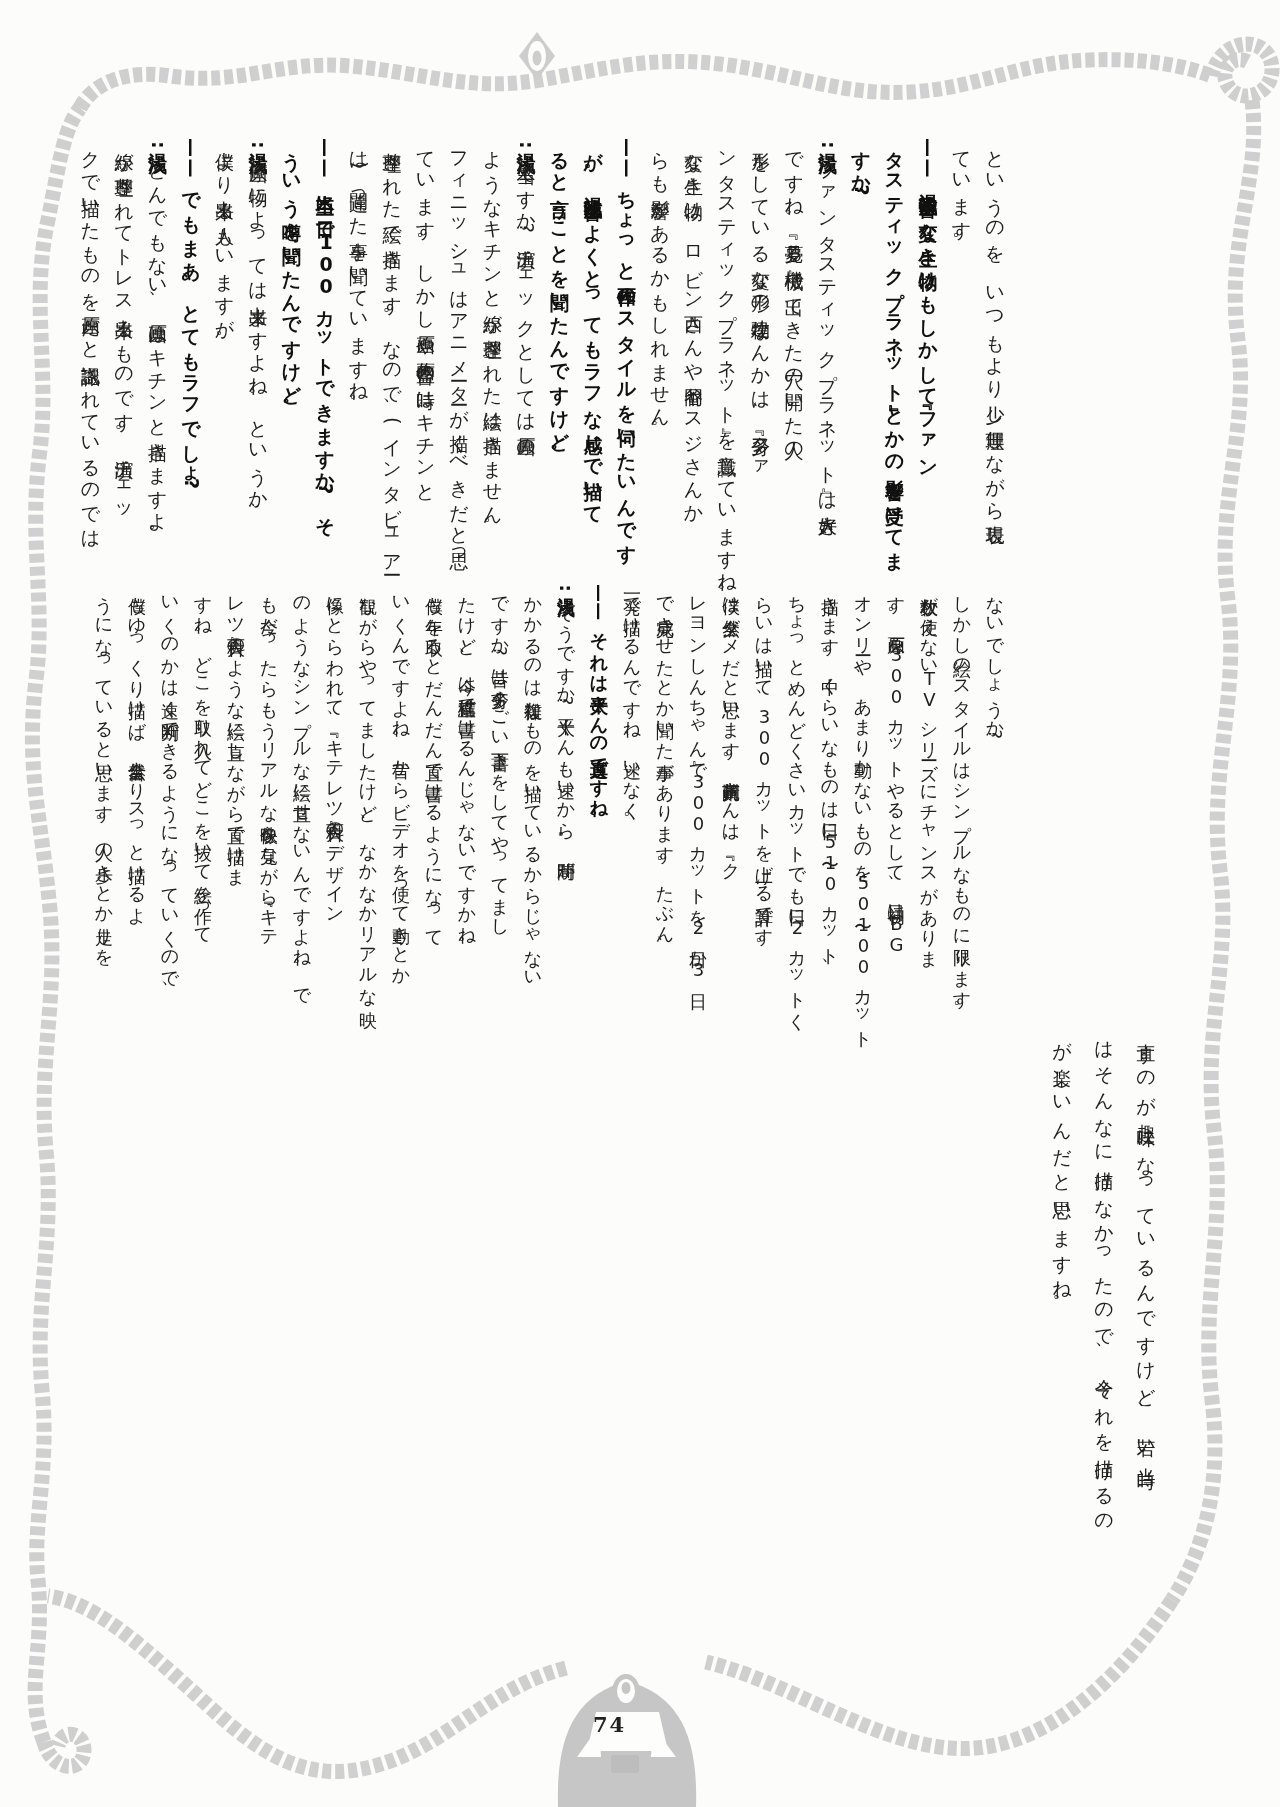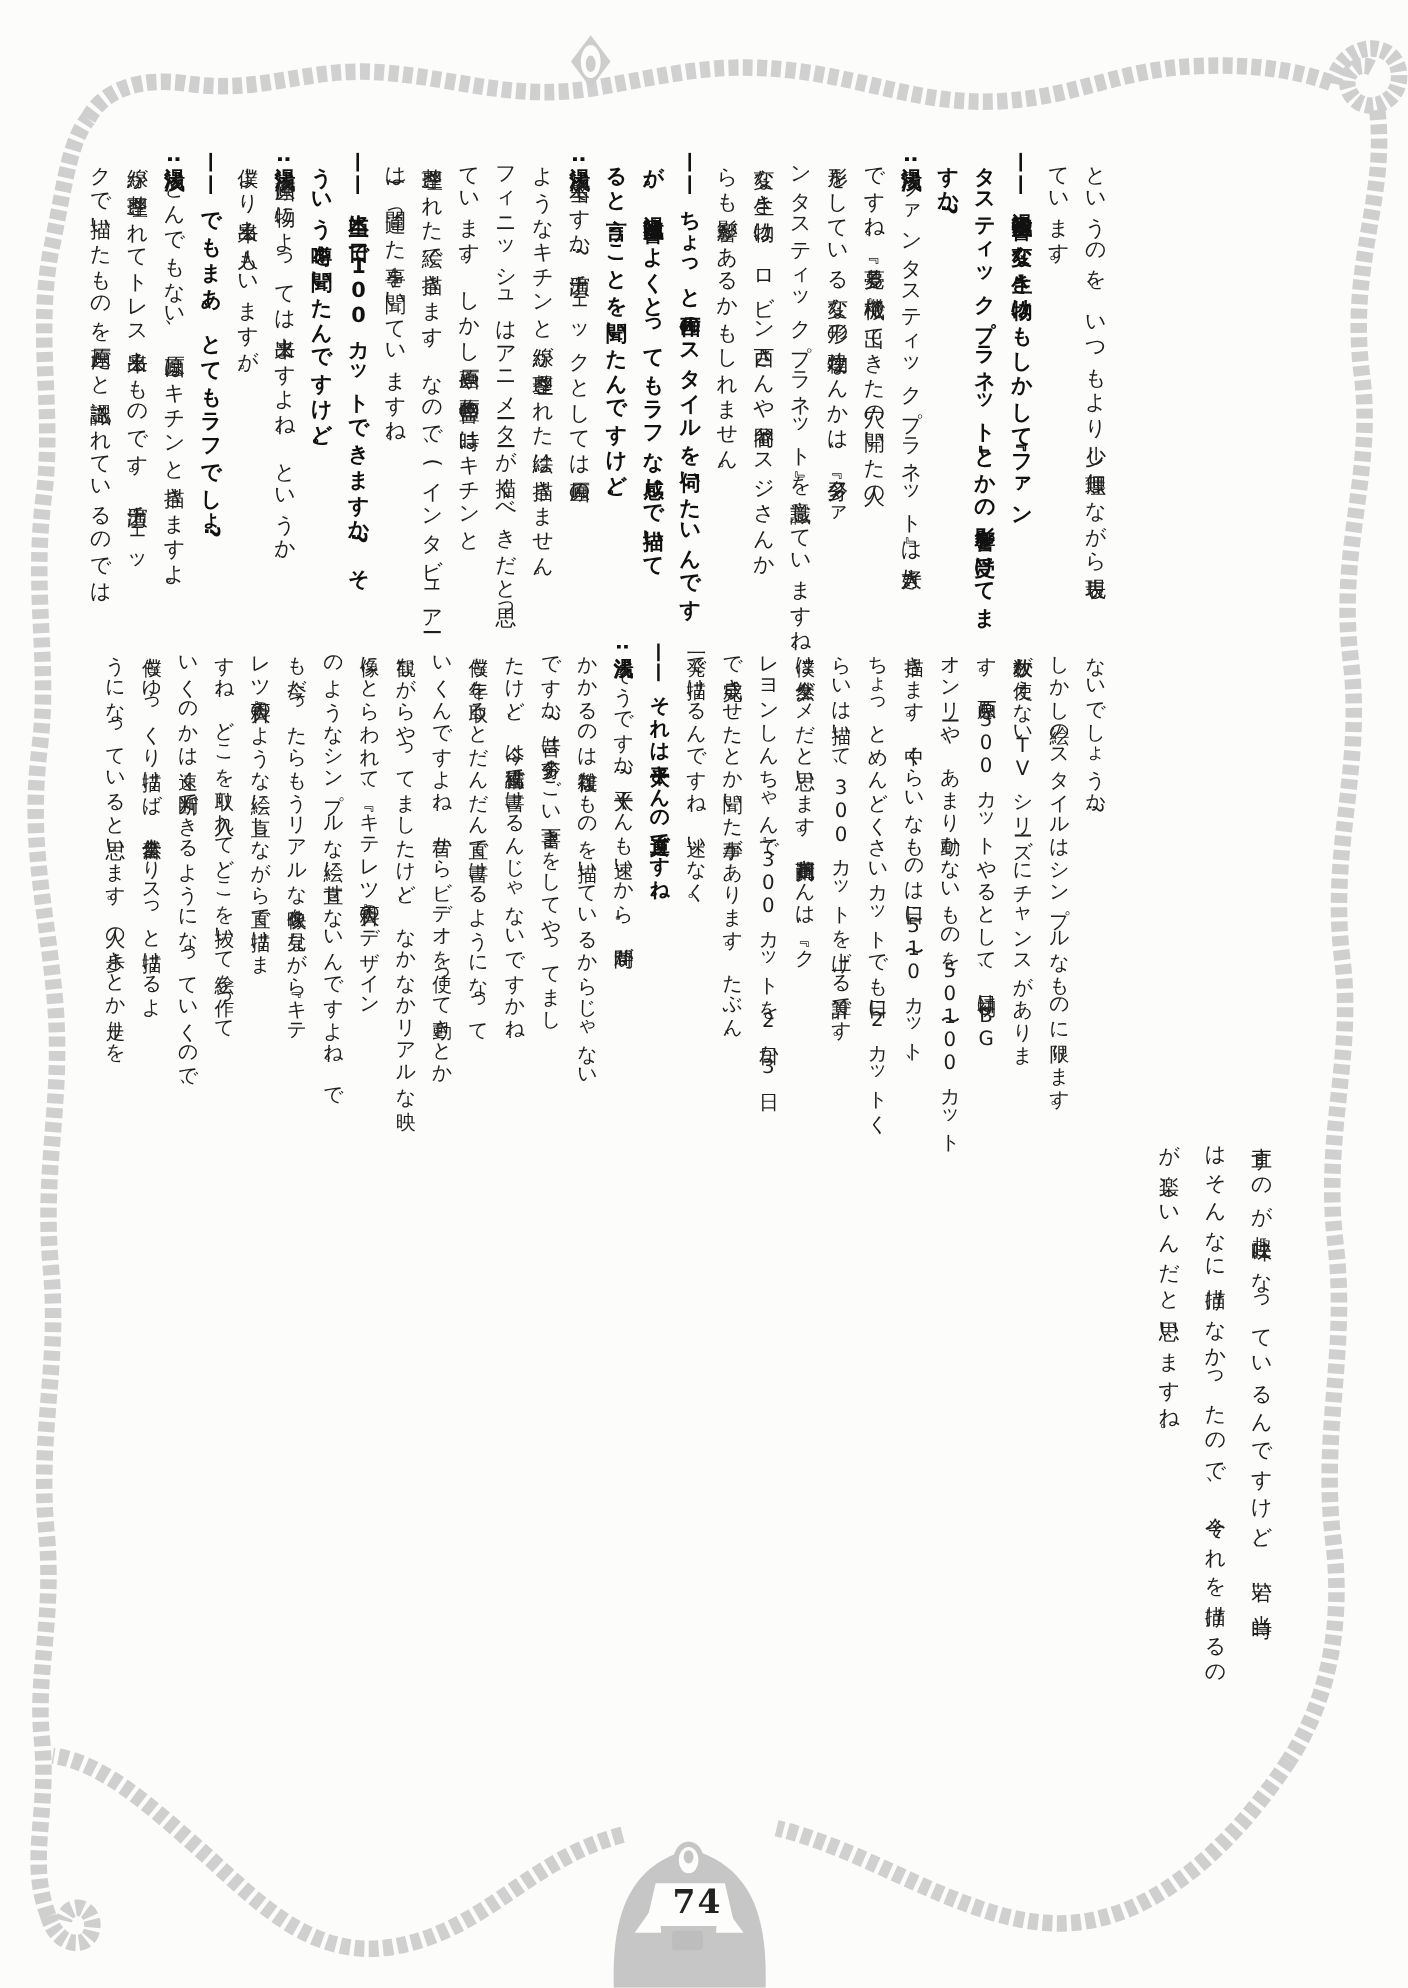--- a/index.html
+++ b/index.html
@@ -11,22 +11,22 @@
            color:var(--ink,#1f1f1f); font-family:"DejaVu Sans",sans-serif; }
   .vtext .col { white-space:nowrap; }
   .block1 { top:138px; right:268px; height:470px; font-size:19px; letter-spacing:1.5px; }
   .block1 .col { line-height:33.5px; }
   .block2 { top:584px; right:268px; height:440px; font-size:18px; letter-spacing:0.2px; }
   .block2 .col { line-height:33px; }
   .block3 { top:1028px; right:112px; height:540px; font-size:19px; letter-spacing:4px; }
   .block3 .col { line-height:42px; }
   .col b { font-weight:700; color:#111; }
   .upr { text-orientation:upright; letter-spacing:0; }
-  .pagenum { position:absolute; z-index:3; left:593px; top:1712px; width:64px; text-align:right;
-             font-family:"DejaVu Serif",serif; font-weight:700; font-size:30px; color:#222;
+  .pagenum { position:absolute; z-index:3; left:593px; top:1712px; width:64px; text-align:left;
+             font-family:"DejaVu Serif",serif; font-weight:700; font-size:21px; color:#222;
              letter-spacing:2px; }
 </style>
 </head>
 <body style="background: rgb(252, 252, 250);">
 
 <div class="page">
 
   <svg class="deco" width="1280" height="1807" viewBox="0 0 1280 1807">
     <g fill="none" stroke="var(--rope,#cdcdcd)" stroke-width="15" stroke-dasharray="9 4" opacity="0.95">
 

